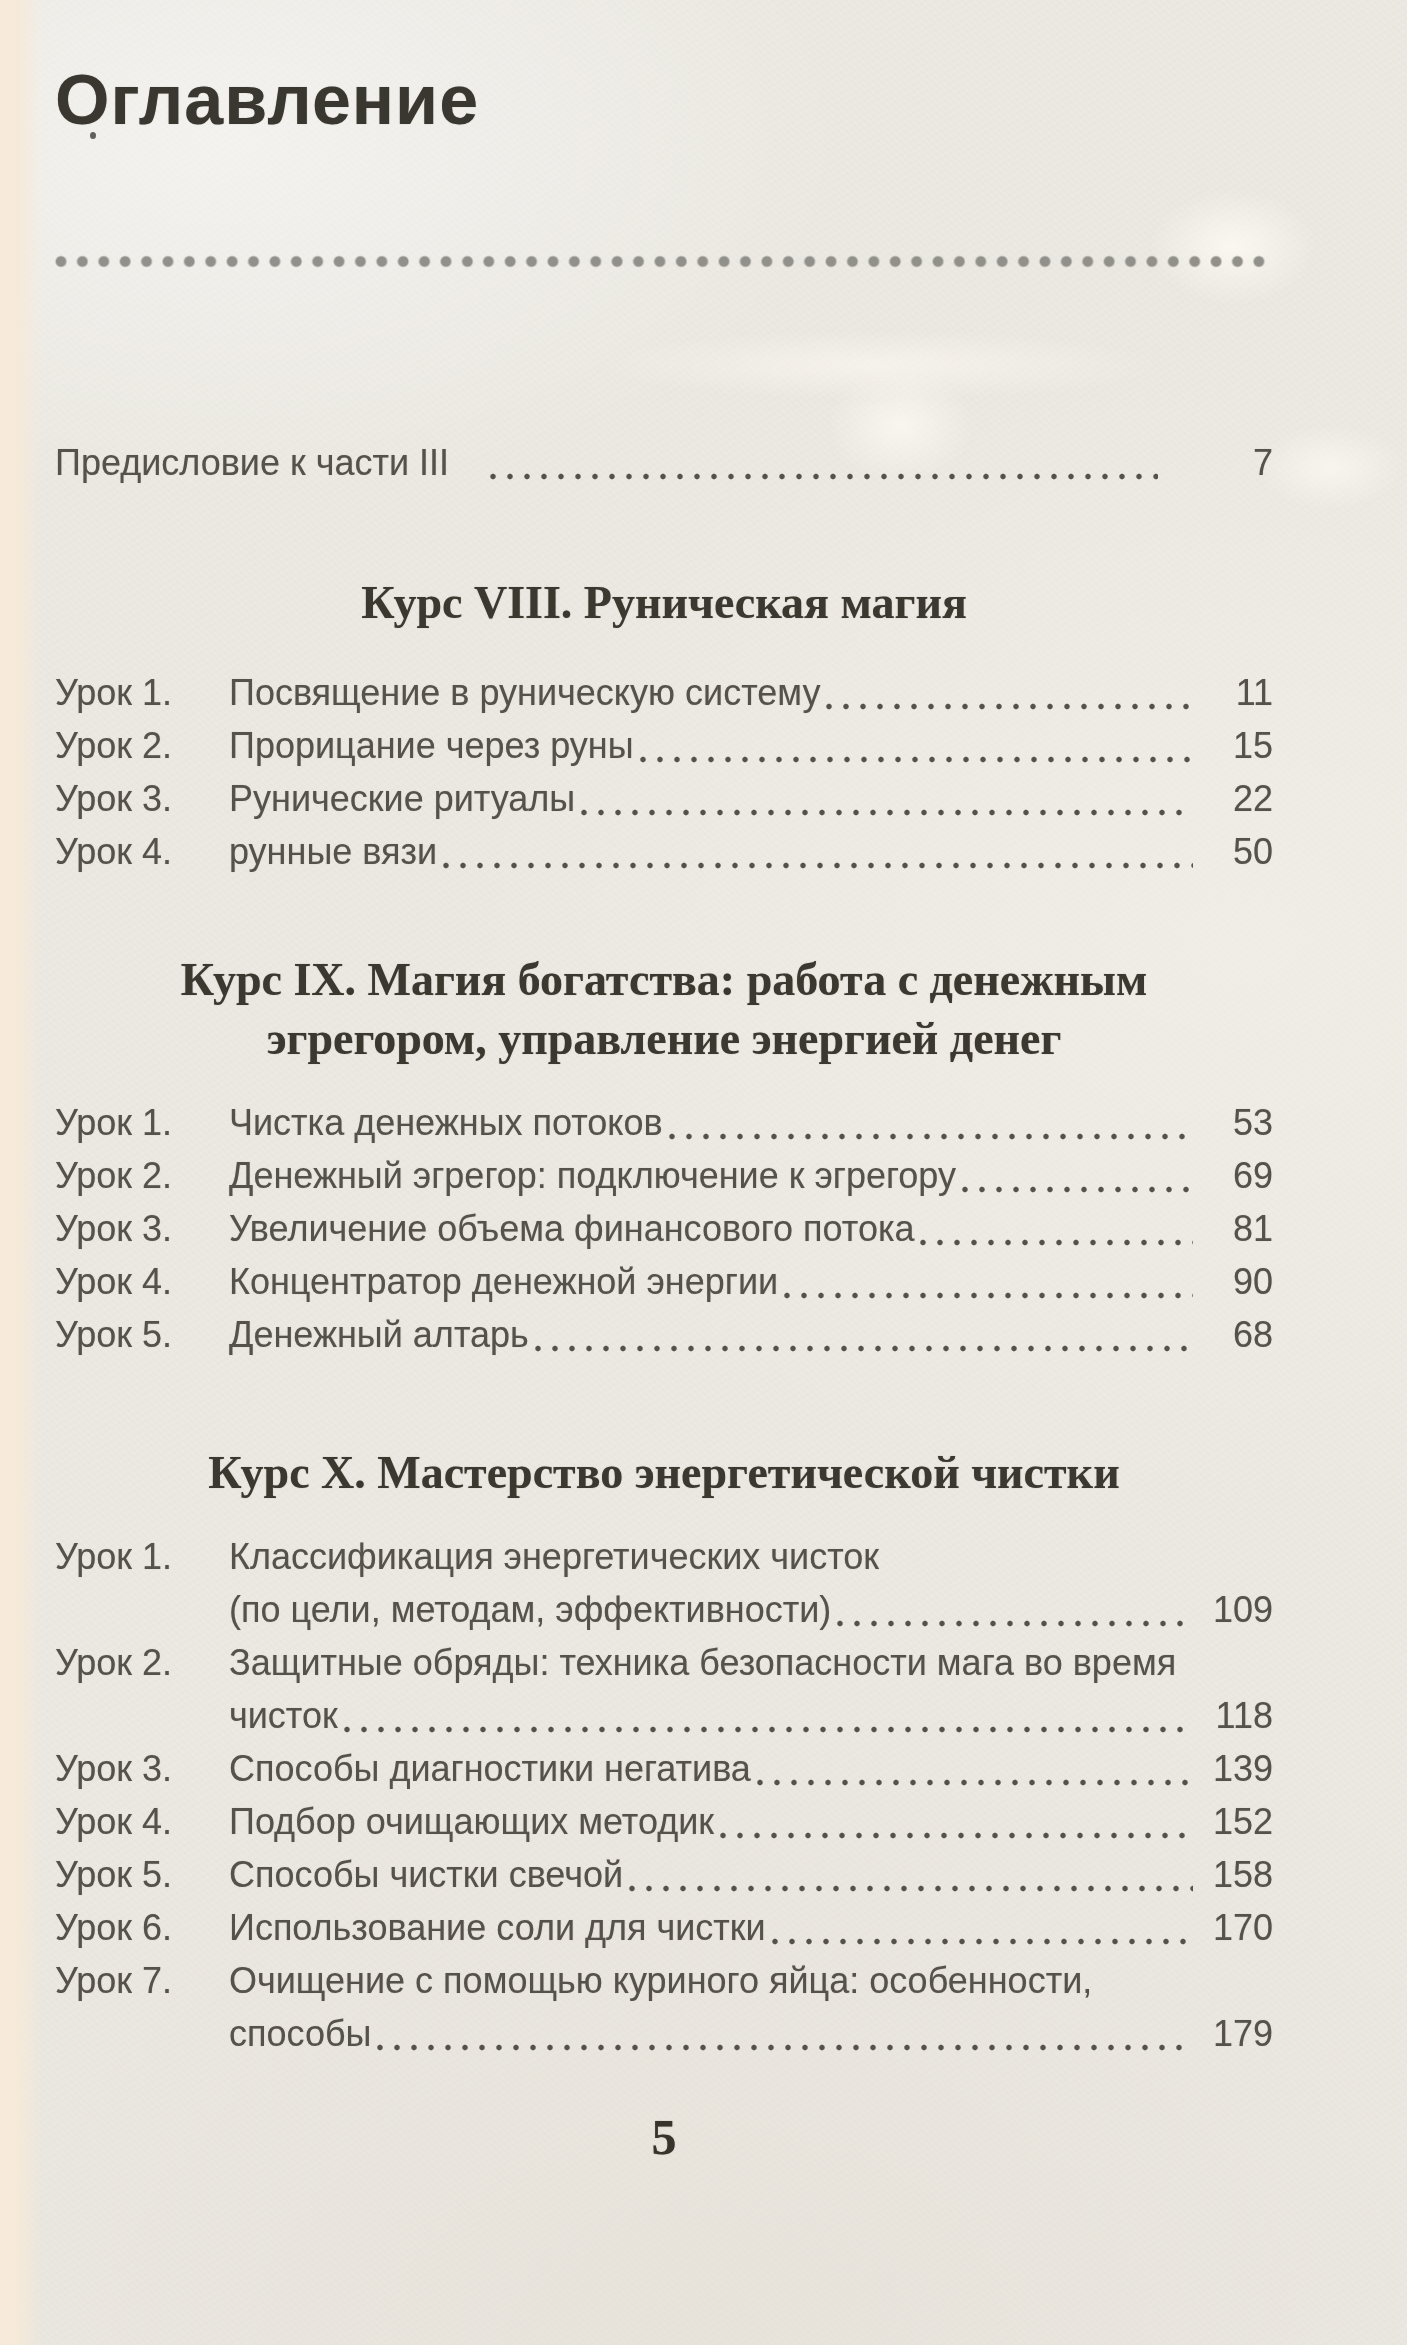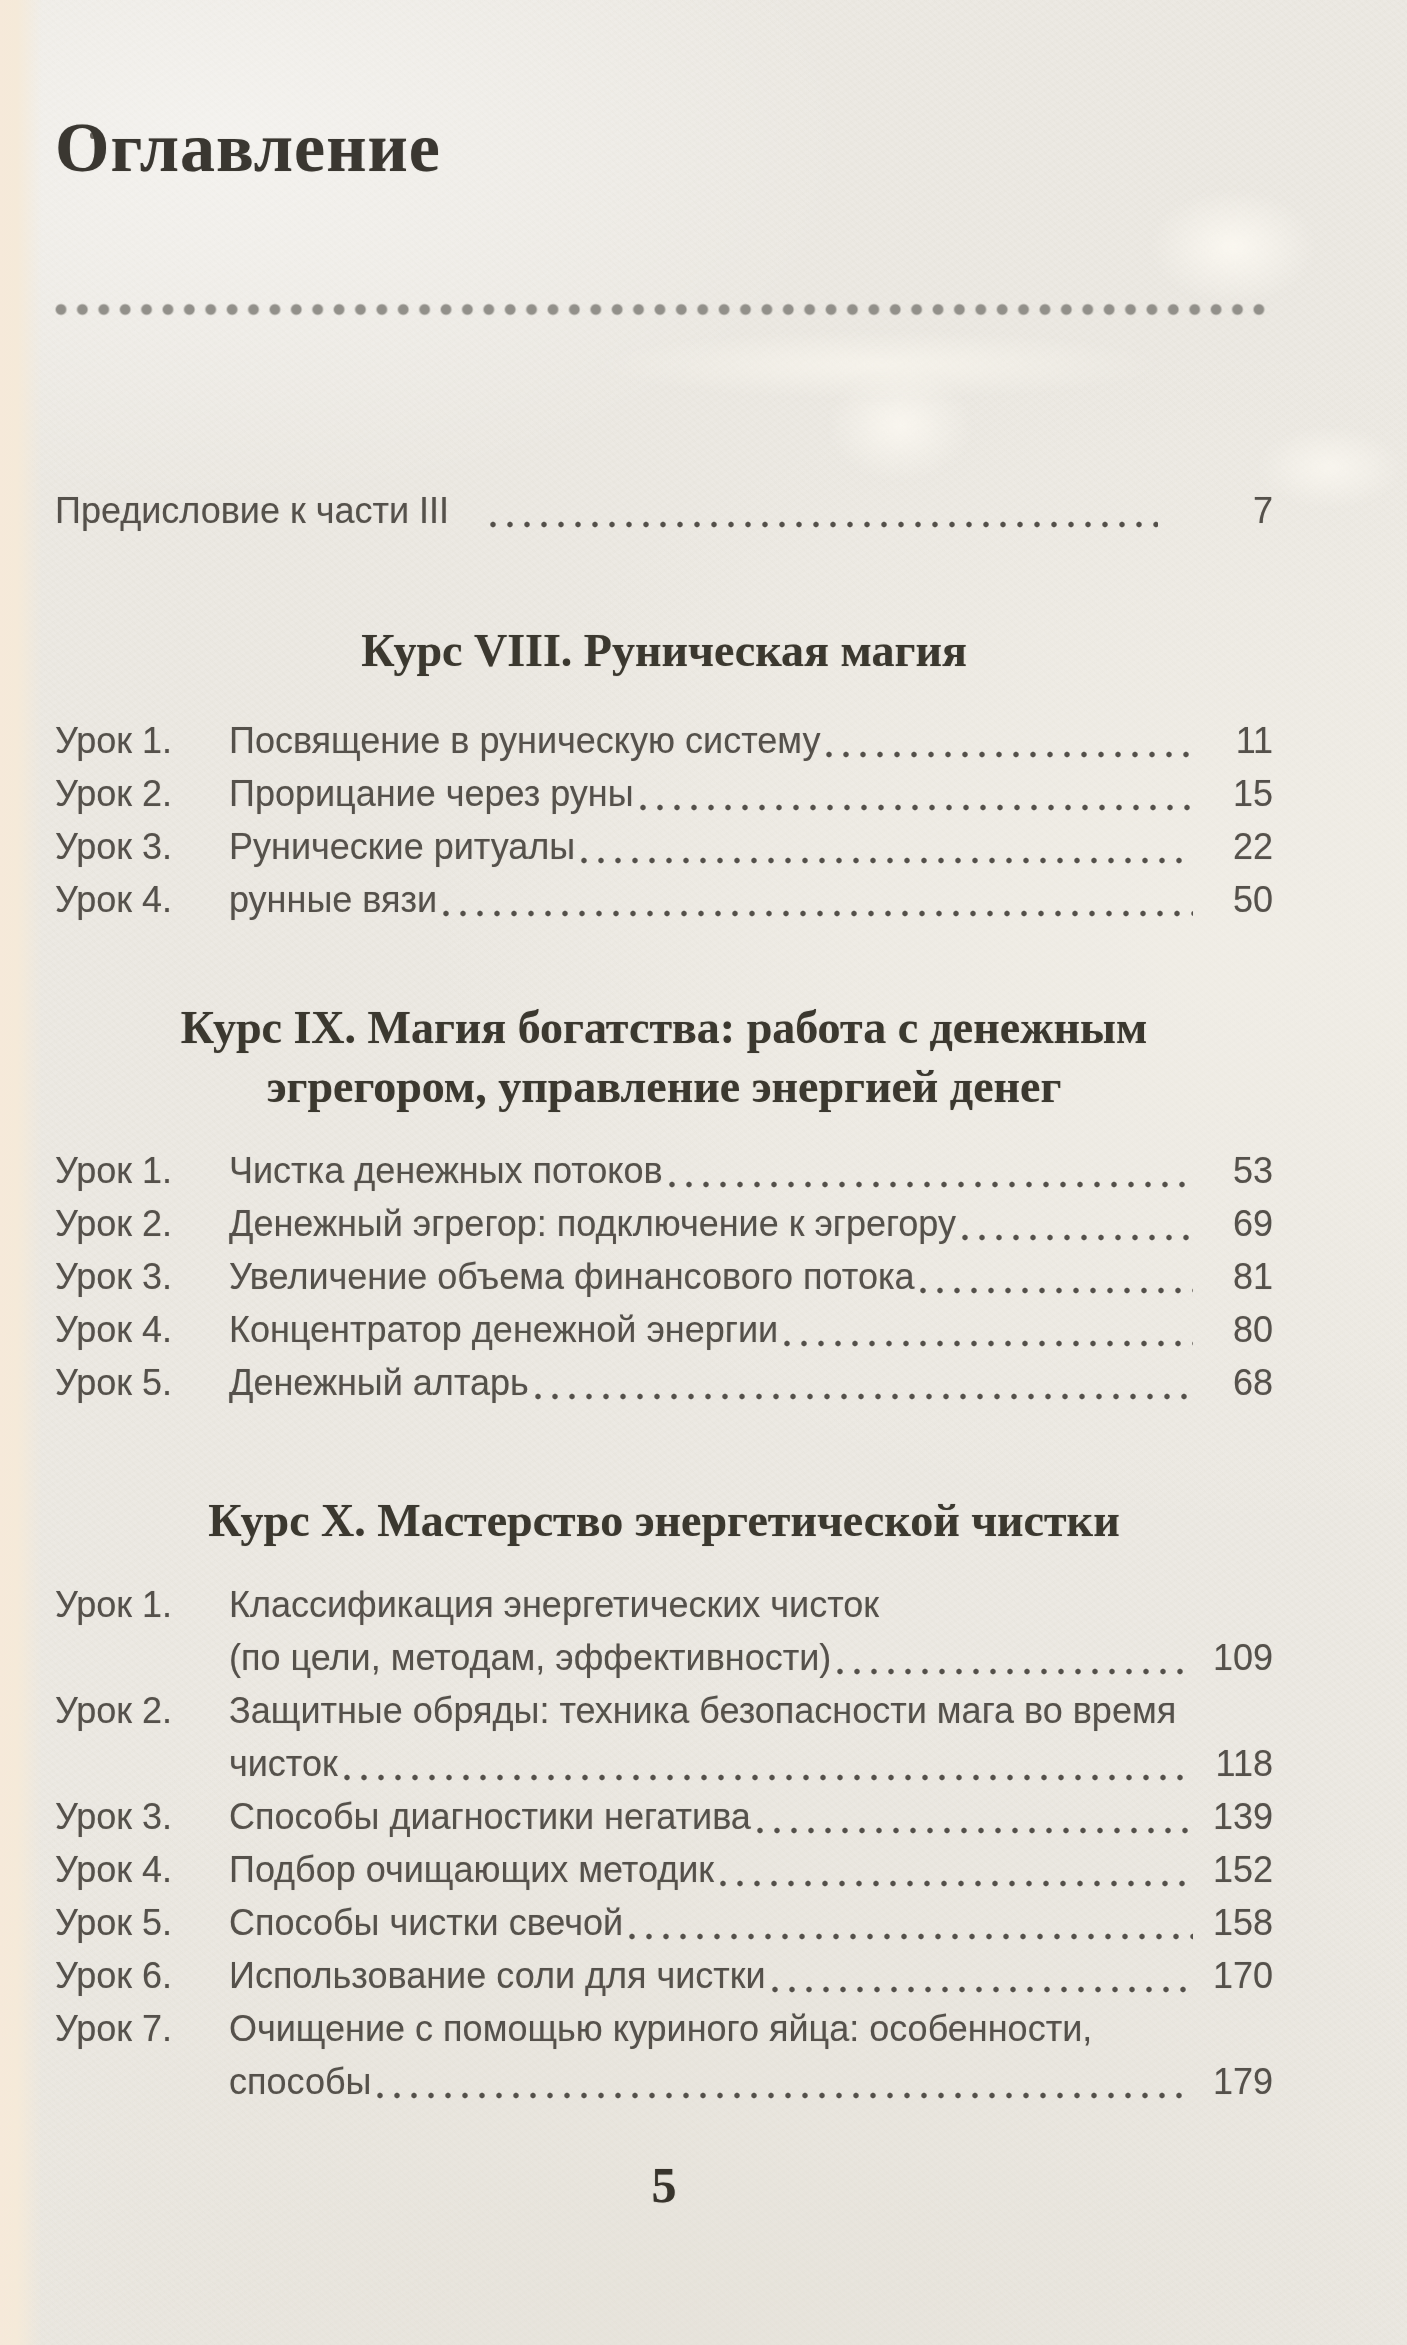--- a/index.html
+++ b/index.html
@@ -31,22 +31,22 @@
     background:radial-gradient(ellipse closest-side, rgba(249,246,238,.75), rgba(249,246,238,0));}
   .smudge-d{left:1255px;top:425px;width:150px;height:85px;
     background:radial-gradient(ellipse closest-side, rgba(250,247,240,.85), rgba(250,247,240,0));}
   .speck{position:absolute;left:90px;top:132px;width:6px;height:7px;border-radius:50%;
     background:#4b4740;opacity:.85;}
 
   .content{position:relative;box-sizing:border-box;width:100%;height:100%;
     padding:0 134px 0 55px;}
 
   .page-title{
-    margin:112px 0 0 0;
-    font-family:Liberation Serif, serif;
+    margin:64px 0 0 0;
+    font-family:Liberation Sans, sans-serif;
     font-weight:700;
     font-size:70px;line-height:1.04;
     color:#3a3731;letter-spacing:1px;
     text-shadow:0 0 1px rgba(58,55,49,.4);
   }
   .ornament{
     margin-top:118px;height:13px;width:100%;
     background-image:radial-gradient(circle at 6px 6.5px, #92908a 4.5px, rgba(146,144,138,.38) 5.5px, transparent 6.3px);
     background-size:21.4px 13px;background-repeat:repeat-x;
   }
@@ -188,21 +188,21 @@
                   <span class="pagenum">81</span>
                 </div>
               </div>
             </div>
             <div class="toc-line entry">
               <span class="entry-label">Урок 4.</span>
               <div class="entry-body">
                 <div class="entry-line entry-last">
                   <span class="entry-text">Концентратор денежной энергии</span>
                   <span class="leader"></span>
-                  <span class="pagenum">80</span>
+                  <span class="pagenum">90</span>
                 </div>
               </div>
             </div>
             <div class="toc-line entry">
               <span class="entry-label">Урок 5.</span>
               <div class="entry-body">
                 <div class="entry-line entry-last">
                   <span class="entry-text">Денежный алтарь</span>
                   <span class="leader"></span>
                   <span class="pagenum">68</span>

